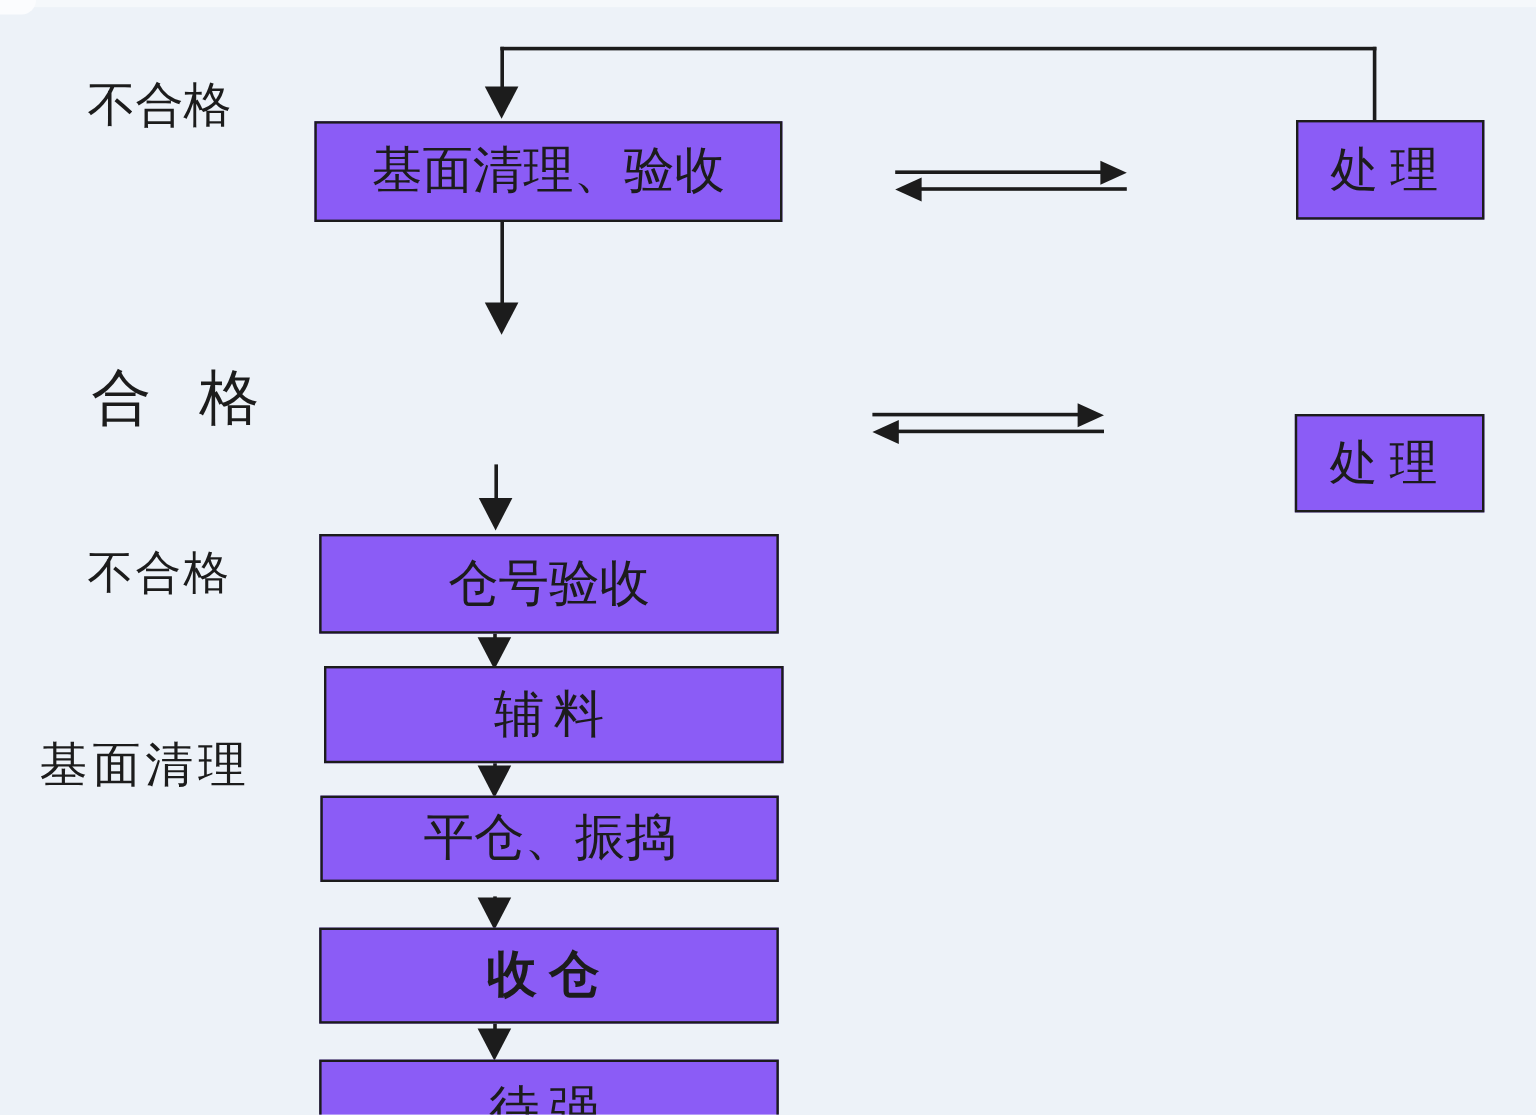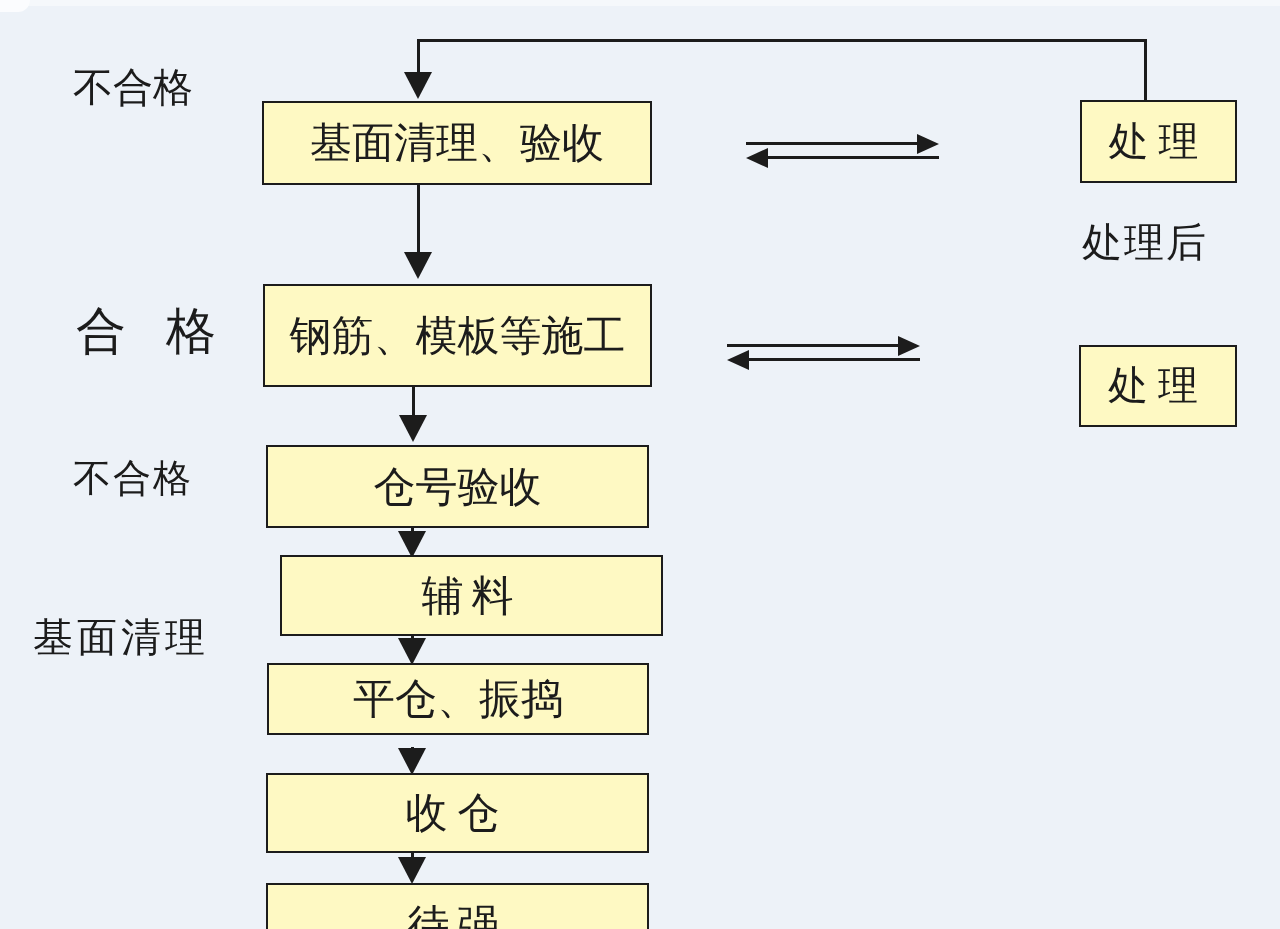--- a/index.html
+++ b/index.html
@@ -27,34 +27,34 @@
     position: absolute;
     left: 0; top: 0;
     width: 1280px; height: 6px;
     background: rgba(255,255,255,0.45);
   }
   
   .pbox {
     position: absolute;
     box-sizing: border-box;
     border: 2.5px solid #1c1c1c;
-    background: #fef9c3;
+    background: #8b5cf6;
     display: flex;
     align-items: center;
     justify-content: center;
     font-size: 42px;
     line-height: 1;
     white-space: nowrap;
   }
   .b1 { left: 262px; top: 101px; width: 390px; height: 84px; }
   .b2 { left: 263px; top: 284px; width: 389px; height: 103px; }
   .b3 { left: 266px; top: 445px; width: 383px; height: 83px; align-items: center; }
-  .b4 { left: 280px; top: 555px; width: 383px; height: 81px; letter-spacing: 8px; }
+  .b4 { left: 270px; top: 555px; width: 383px; height: 81px; letter-spacing: 8px; }
   .b5 { left: 267px; top: 663px; width: 382px; height: 72px; }
-  .b6 { left: 266px; top: 773px; width: 383px; height: 80px; letter-spacing: 10px; }
+  .b6 { left: 266px; top: 773px; width: 383px; height: 80px; letter-spacing: 10px; font-weight: bold; }
   .b7 { left: 266px; top: 883px; width: 383px; height: 84px; letter-spacing: 8px; }
   .s1 { left: 1080px; top: 100px; width: 157px; height: 83px; font-size: 40px; letter-spacing: 10px; }
   .s2 { left: 1079px; top: 345px; width: 158px; height: 82px; font-size: 40px; letter-spacing: 10px; }
   
   .lab {
     position: absolute;
     font-size: 40px;
     line-height: 1.1;
     white-space: nowrap;
     font-family: Liberation Serif, serif;
@@ -158,23 +158,20 @@
   <div class="da da2">
     <div class="ln line-top"></div>
     <div class="head-right hr"></div>
     <div class="ln line-bot"></div>
     <div class="head-left hl"></div>
   </div>
 
   <div class="pbox b1">
     <span>基面清理、验收</span>
   </div>
-  <div class="pbox b2">
-    <span>钢筋、模板等施工</span>
-  </div>
   <div class="pbox b3">
     <span>仓号验收</span>
   </div>
   <div class="pbox b4">
     <span>辅料</span>
   </div>
   <div class="pbox b5">
     <span>平仓、振捣</span>
   </div>
   <div class="pbox b6">
@@ -188,15 +185,14 @@
     <span>处理</span>
   </div>
   <div class="pbox s2">
     <span>处理</span>
   </div>
 
   <div class="lab lab-unq-top">不合格</div>
   <div class="lab lab-q">合格</div>
   <div class="lab lab-unq-mid">不合格</div>
   <div class="lab lab-reason">基面清理</div>
-  <div class="lab lab-after">处理后</div>
 
 </div>
 
 </body></html>

